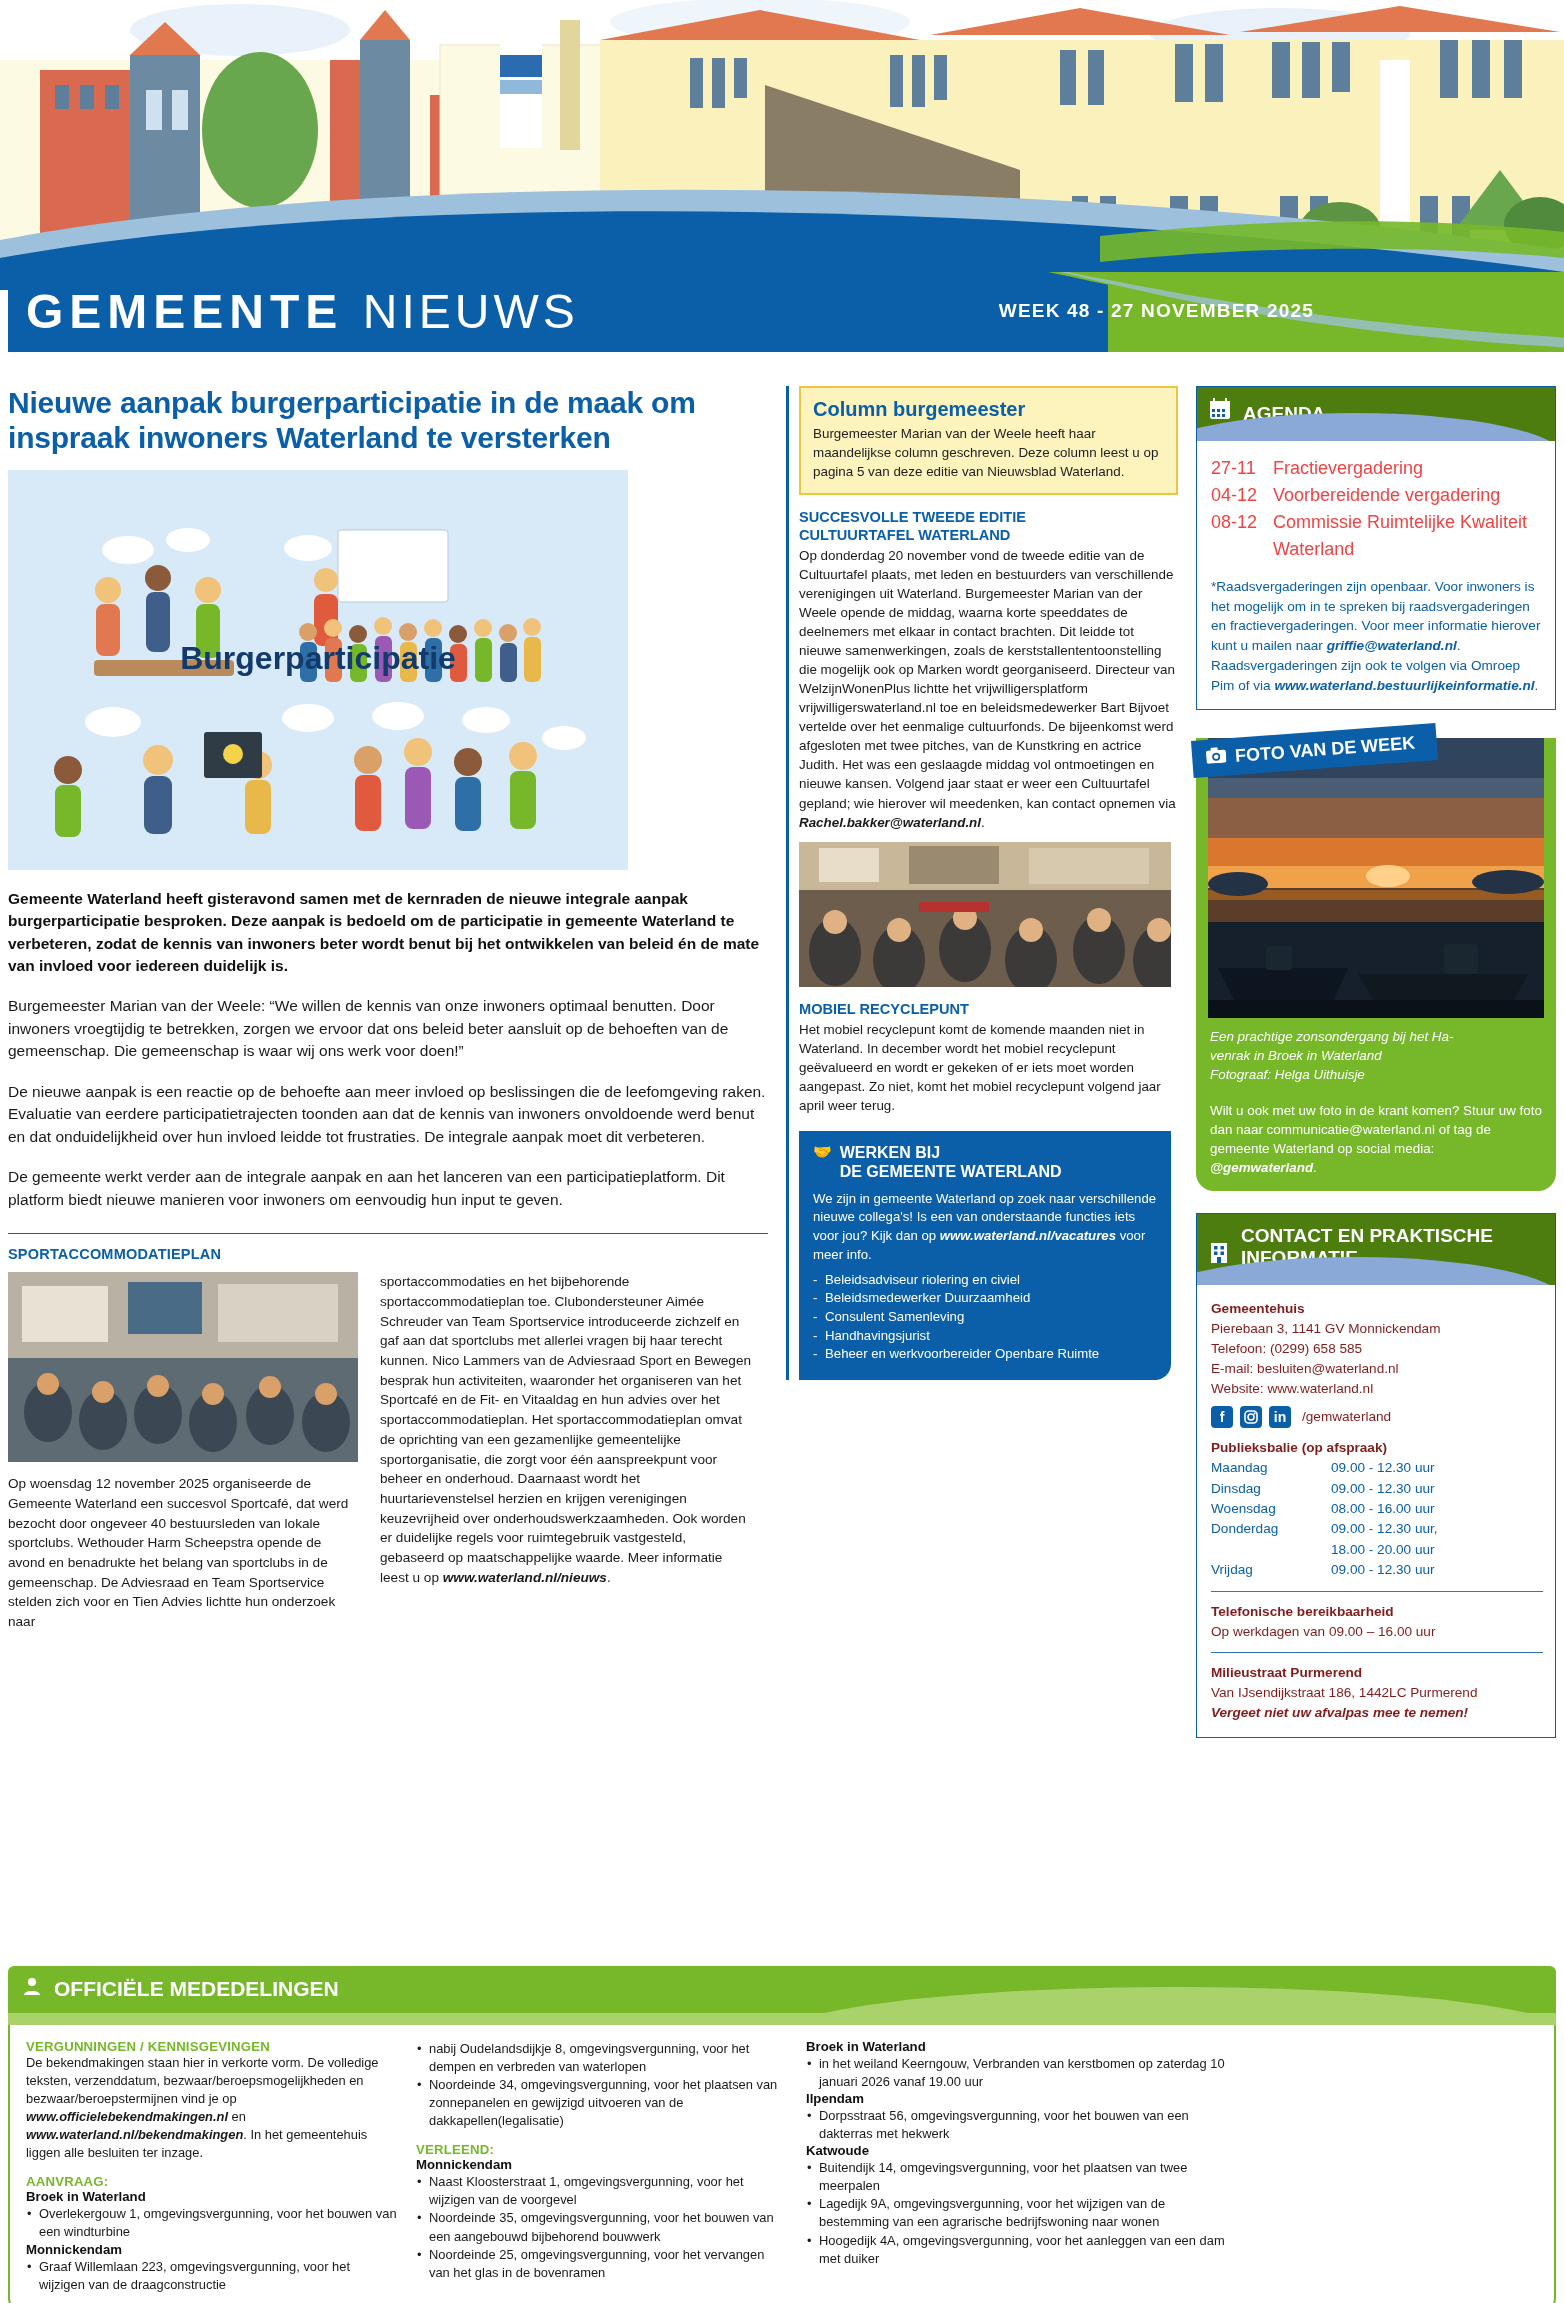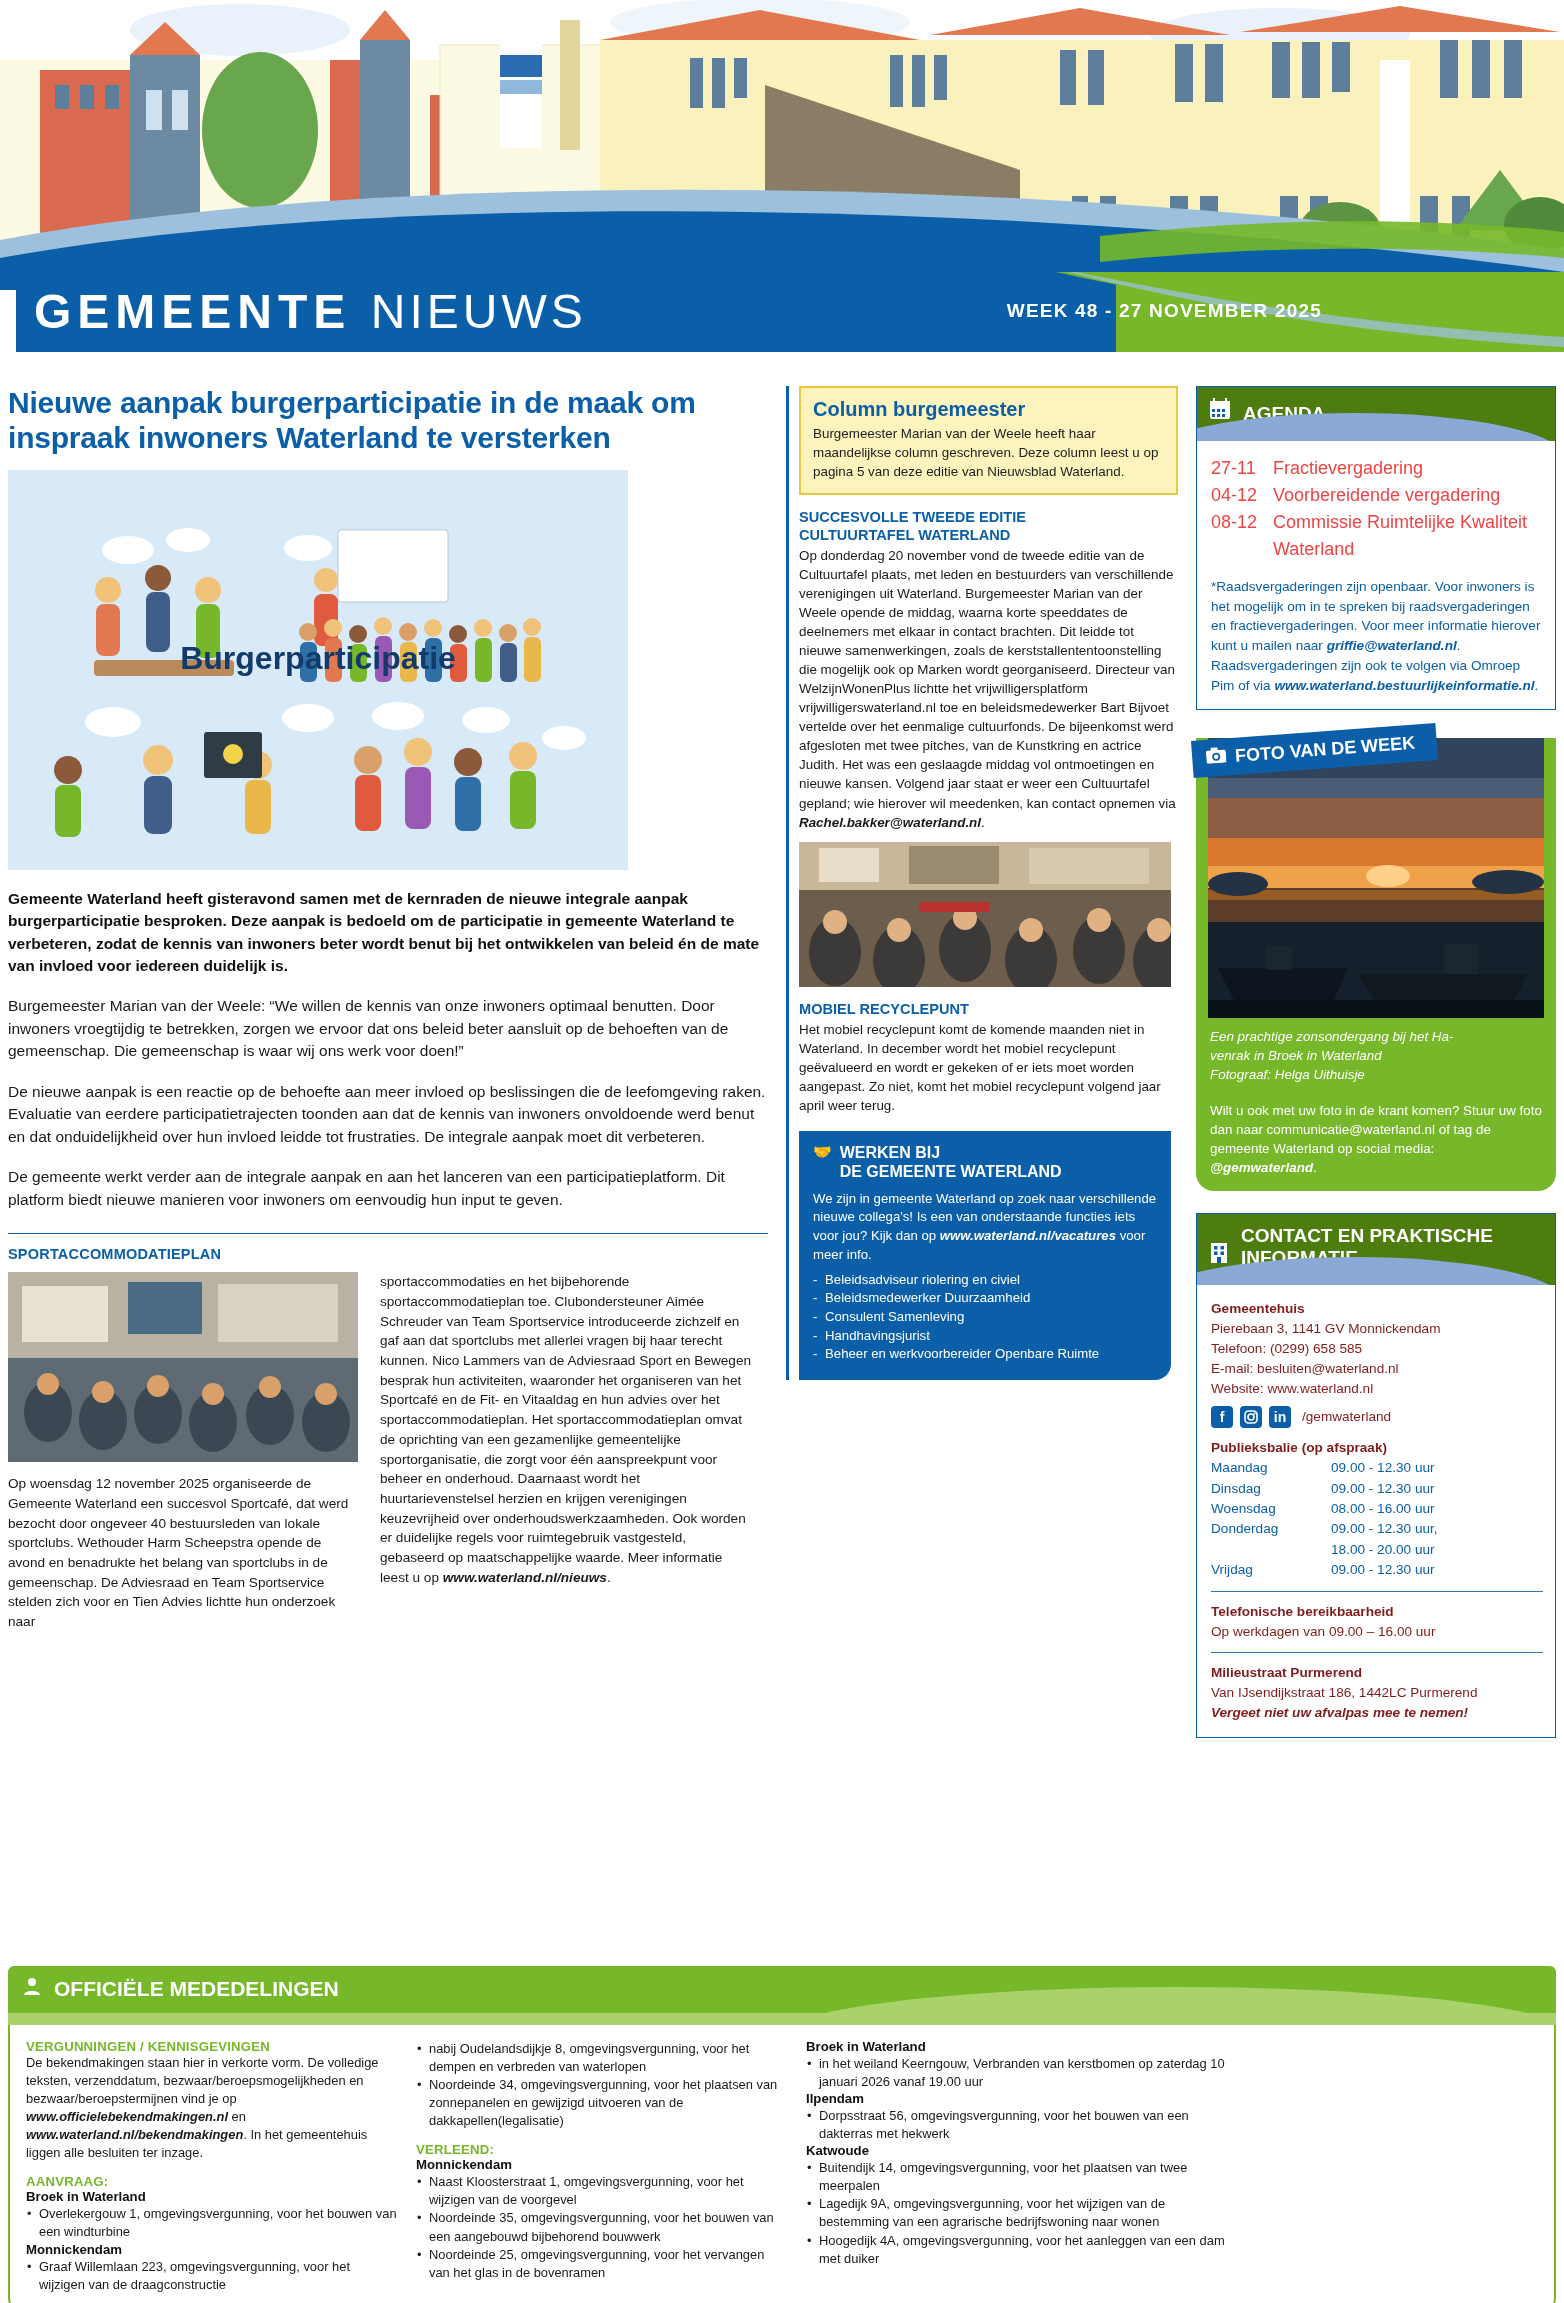--- a/index.html
+++ b/index.html
@@ -9,21 +9,21 @@
     background: #ffffff;
     overflow: hidden;
   }
   .page { position: relative; width: 1564px; height: 2303px; background: #fff; }
 
   
   .hero { position: absolute; left:0; top:0; width:1564px; height:290px; overflow:hidden; background:#fdfae3; }
   .hero svg { display:block; }
 
   
-  .masthead { position: absolute; left:16px; top:272px; width:1320px; height:80px; }
+  .masthead { position: absolute; left:8px; top:272px; width:1320px; height:80px; }
   .mast-blue {
     position:absolute; left:0; top:0; width:1160px; height:80px;
     background:#0a5fa8;
   }
   .mast-green {
     position:absolute; left:1100px; top:0; width:464px; height:80px;
     background:#76b82a;
   }
   .mast-title {
     position:absolute; left:18px; top:12px;

